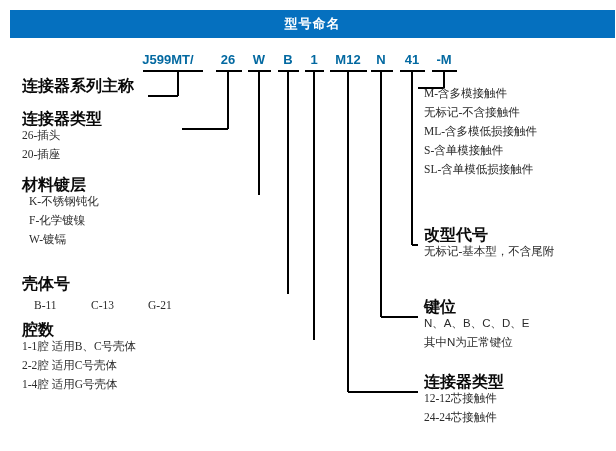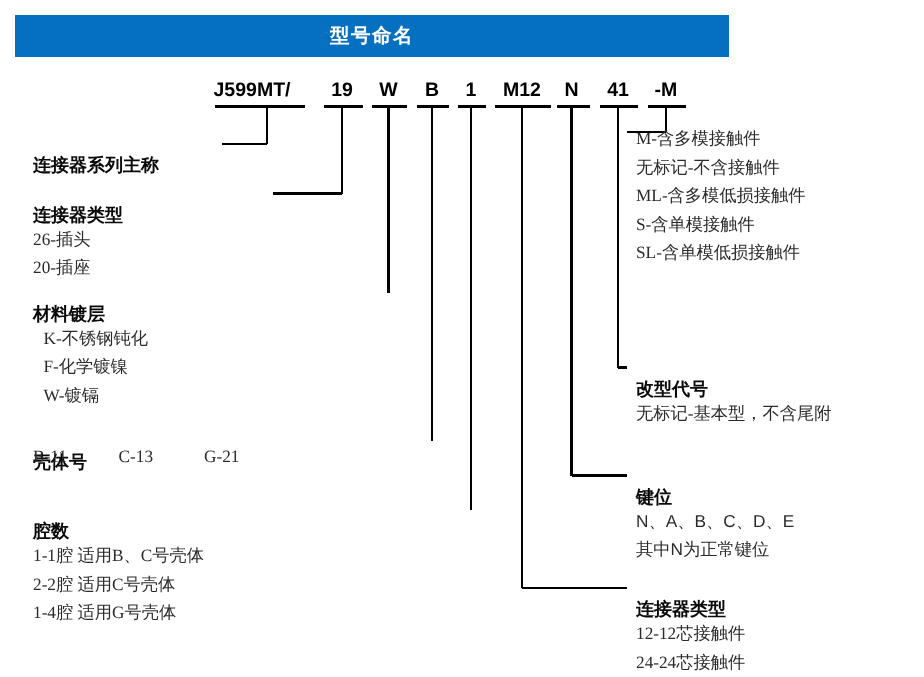--- a/index.html
+++ b/index.html
@@ -7,47 +7,46 @@
     width:616px;height:451px;
     background:#ffffff;
     font-family:"Liberation Sans", sans-serif;
     position:relative;
     overflow:hidden;
   }
   #root{position:relative;width:616px;height:451px;}
 
   
   .titlebar{
-    position:absolute;left:10px;top:10px;width:476px;height:28px;
+    position:absolute;left:10px;top:10px;width:605px;height:28px;
     display:flex;align-items:center;justify-content:center;
   }
   .titlebar-text{
     color:#ffffff;font-size:13px;font-weight:700;
     font-family:"Liberation Sans", sans-serif;letter-spacing:1px;
   }
 
   
   .pn-row{position:absolute;left:0;top:52px;width:616px;height:20px;}
   .pn-seg{
     position:absolute;top:0;
     font-family:"Liberation Sans", sans-serif;
-    font-size:13px;font-weight:700;color:#000000;
+    font-size:13px;font-weight:700;color:#0369a1;
     white-space:nowrap;text-align:center;
   }
 
   
   #leaders{position:absolute;left:0;top:0;width:616px;height:451px;}
 
   
   .blk{position:absolute;white-space:nowrap;}
   .blk-head{
     font-family:"Liberation Sans", sans-serif;
-    font-size:12px;font-weight:700;color:#0a0a0a;
+    font-size:16px;font-weight:700;color:#0a0a0a;
     line-height:15px;
-    margin-top:25px;
   }
   .blk-item{
     font-family:"Liberation Serif", serif;
     font-size:11.5px;color:#2b2b2b;
     line-height:19px;white-space:nowrap;
   }
   .blk-item.sans{
     font-family:"Liberation Sans", sans-serif;
     font-size:11.5px;
   }
@@ -60,21 +59,21 @@
 <body>
 
 <div id="root">
 
   <div class="titlebar" style="background: rgb(5, 112, 191);">
     <span class="titlebar-text">型号命名</span>
   </div>
 
   <div class="pn-row">
       <span class="pn-seg" style="left: 128px; width: 80px;">J599MT/</span>
-      <span class="pn-seg" style="left: 188px; width: 80px;">19</span>
+      <span class="pn-seg" style="left: 188px; width: 80px;">26</span>
       <span class="pn-seg" style="left: 219px; width: 80px;">W</span>
       <span class="pn-seg" style="left: 248px; width: 80px;">B</span>
       <span class="pn-seg" style="left: 274px; width: 80px;">1</span>
       <span class="pn-seg" style="left: 308px; width: 80px;">M12</span>
       <span class="pn-seg" style="left: 341px; width: 80px;">N</span>
       <span class="pn-seg" style="left: 372px; width: 80px;">41</span>
       <span class="pn-seg" style="left: 404px; width: 80px;">-M</span>
     </div>
 
   <svg id="leaders" viewBox="0 0 616 451" xmlns="http://www.w3.org/2000/svg">
@@ -145,21 +144,21 @@
       <div class="blk" style="left: 424px; top: 299px;">
         <div class="blk-head">键位</div>
         <div class="blk-item sans">N、A、B、C、D、E</div>
         <div class="blk-item sans">其中N为正常键位</div>
       </div>
       <div class="blk" style="left: 424px; top: 374px;">
         <div class="blk-head">连接器类型</div>
         <div class="blk-item">12-12芯接触件</div>
         <div class="blk-item">24-24芯接触件</div>
       </div>
-      <div class="blk" style="left: 22px; top: 296px;">
+      <div class="blk" style="left: 34px; top: 296px;">
         <div class="blk-item row-cells">
           <span class="cell-w">B-11</span>
           <span class="cell-w">C-13</span>
           <span class="cell-w">G-21</span>
         </div>
       </div>
     </div>
 
 </div>
 

